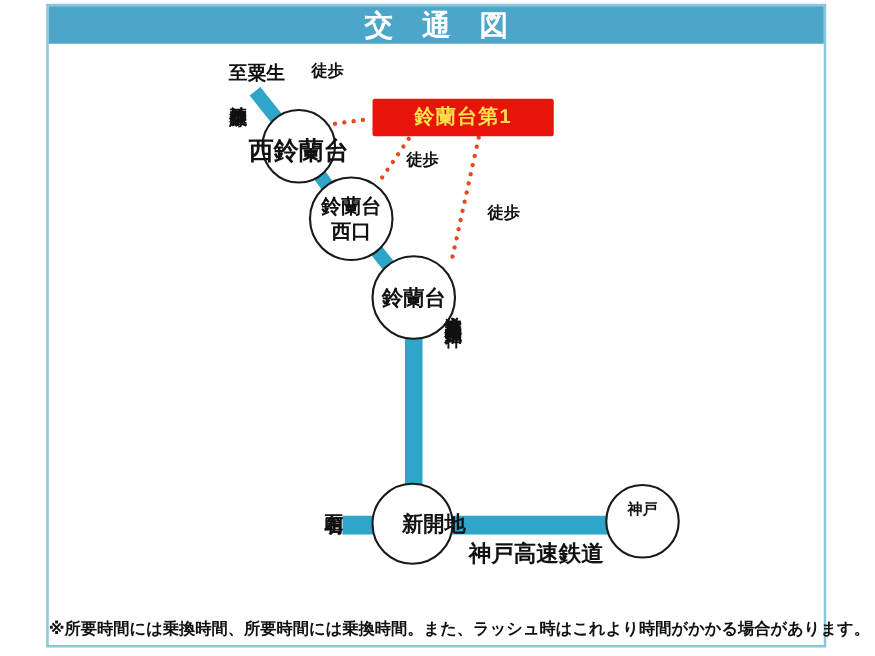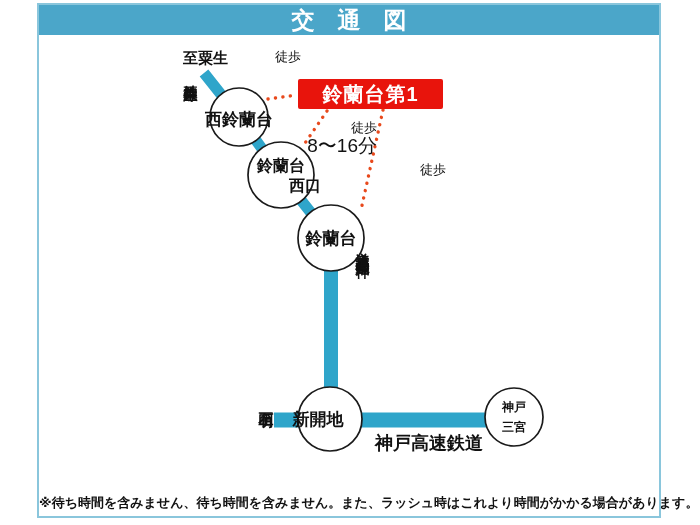--- a/index.html
+++ b/index.html
@@ -21,28 +21,28 @@
   .titlebar span{color:#ffffff;font-size:23px;font-weight:bold;line-height:1;}
   .svg-layer{position:absolute;left:0;top:0;width:700px;height:525px;pointer-events:none;}
   .rail{fill:none;stroke:var(--c-rail);}
   .rail-diag{stroke-width:11px;}
   .rail-vert{stroke-width:14px;}
   .rail-horiz{stroke-width:15px;}
   .dots{fill:none;stroke:var(--c-dot);stroke-width:3.4px;stroke-dasharray:0.1 7.4;stroke-linecap:round;}
   .station-circle{fill:#ffffff;stroke:#1a1a1a;stroke-width:1.7px;}
   .lbl{position:absolute;font-weight:bold;color:var(--c-ink);white-space:nowrap;}
   .station-label{text-align:center;line-height:1.15;}
-  .walk{position:absolute;text-align:right;font-weight:normal;white-space:nowrap;}
+  .walk{position:absolute;text-align:center;font-weight:bold;white-space:nowrap;}
   .walk .w-prefix{display:block;font-size:13px;line-height:15px;}
   .walk .w-time{display:block;font-size:19px;line-height:21px;}
   .vtext{writing-mode:vertical-rl;text-orientation:upright;}
   .dest-box{position:absolute;left:298px;top:79px;width:145px;height:30px;
             background:var(--c-red);display:flex;align-items:center;justify-content:center;
             border-radius:2px;}
-  .dest-box span{color:#ffffff;font-size:20px;font-weight:bold;letter-spacing:1px;line-height:1;}
+  .dest-box span{color:#fde047;font-size:16px;font-weight:bold;letter-spacing:1px;line-height:1;}
   .note{position:absolute;left:39px;top:494px;width:640px;font-size:13px;font-weight:bold;
         white-space:nowrap;letter-spacing:0;}
 </style>
 </head>
 <body>
 
 <div class="page">
 
   <div class="panel">
     <div class="titlebar">
@@ -75,41 +75,39 @@
 
   <div class="lbl vtext" style="left:256px;top:400px;font-size:15px;letter-spacing:1px;">至明石</div>
 
   <div class="lbl" style="left:375px;top:431px;font-size:18px;">神戸高速鉄道</div>
 
   <div class="walk" style="left:223px;top:49px;width:78px;">
     <span class="w-prefix">徒歩</span>
   </div>
   <div class="walk" style="left:299px;top:120px;width:78px;">
     <span class="w-prefix">徒歩</span>
-    <span class="w-time">8〜16分</span>
   </div>
   <div class="walk" style="left:360px;top:162px;width:86px;">
     <span class="w-prefix">徒歩</span>
   </div>
 
   <div class="dest-box">
     <span>鈴蘭台第1</span>
   </div>
 
-  <div class="lbl station-label" style="left:199px;top:110px;width:80px;font-size:17px;">西鈴蘭台</div>
+  <div class="lbl station-label" style="left:199px;top:110px;width:80px;font-size:20px;">西鈴蘭台</div>
 
   <div class="lbl station-label" style="left:241px;top:156px;width:80px;font-size:16px;line-height:20px;">
     <span style="display:block;">鈴蘭台</span>
-    <span style="display:block;text-align:right;">西口</span>
+    <span style="display:block;">西口</span>
   </div>
 
   <div class="lbl station-label" style="left:291px;top:229px;width:80px;font-size:17px;">鈴蘭台</div>
 
-  <div class="lbl station-label" style="left:278px;top:410px;width:80px;font-size:17px;">新開地</div>
+  <div class="lbl station-label" style="left:307px;top:410px;width:80px;font-size:17px;">新開地</div>
 
   <div class="lbl station-label" style="left:474px;top:397px;width:80px;font-size:12px;line-height:20px;">
     <span style="display:block;">神戸</span>
-    <span style="display:block;">三宮</span>
   </div>
 
-  <div class="note">※待ち時間を含みません、待ち時間を含みません。また、ラッシュ時はこれより時間がかかる場合があります。</div>
+  <div class="note">※所要時間には乗換時間、所要時間には乗換時間。また、ラッシュ時はこれより時間がかかる場合があります。</div>
 
 </div>
 
 </body></html>

